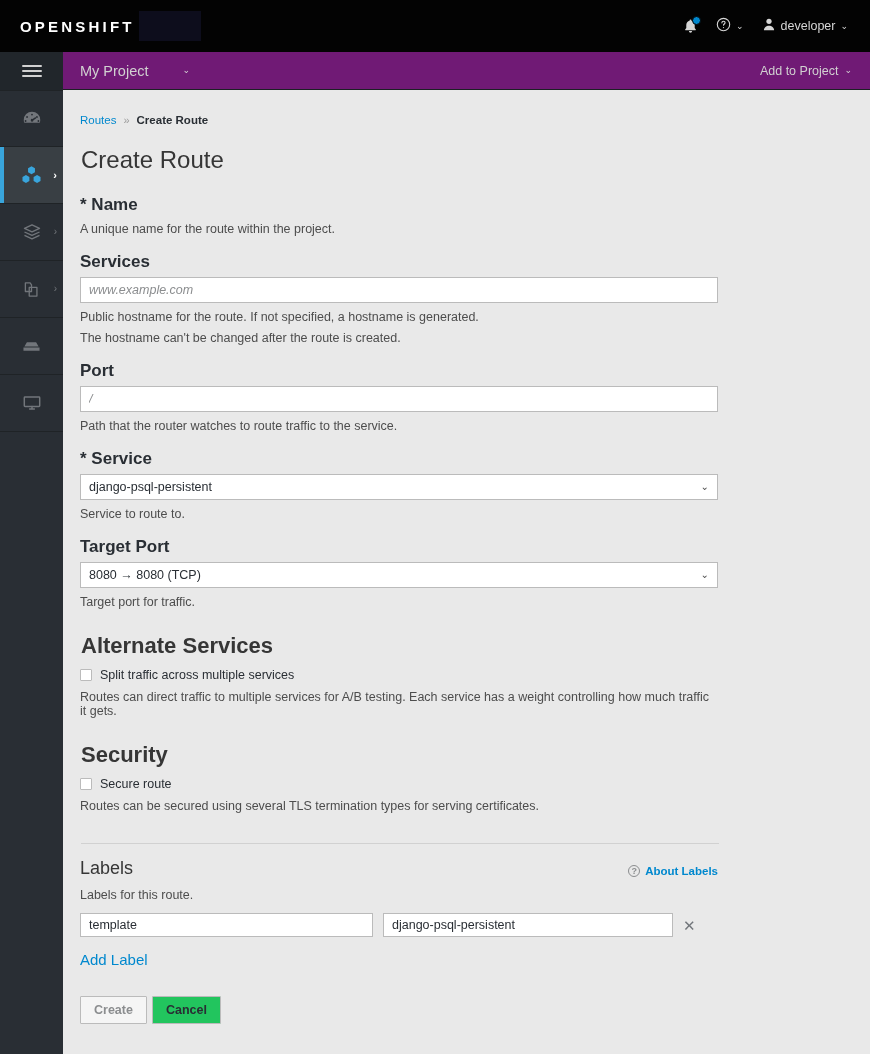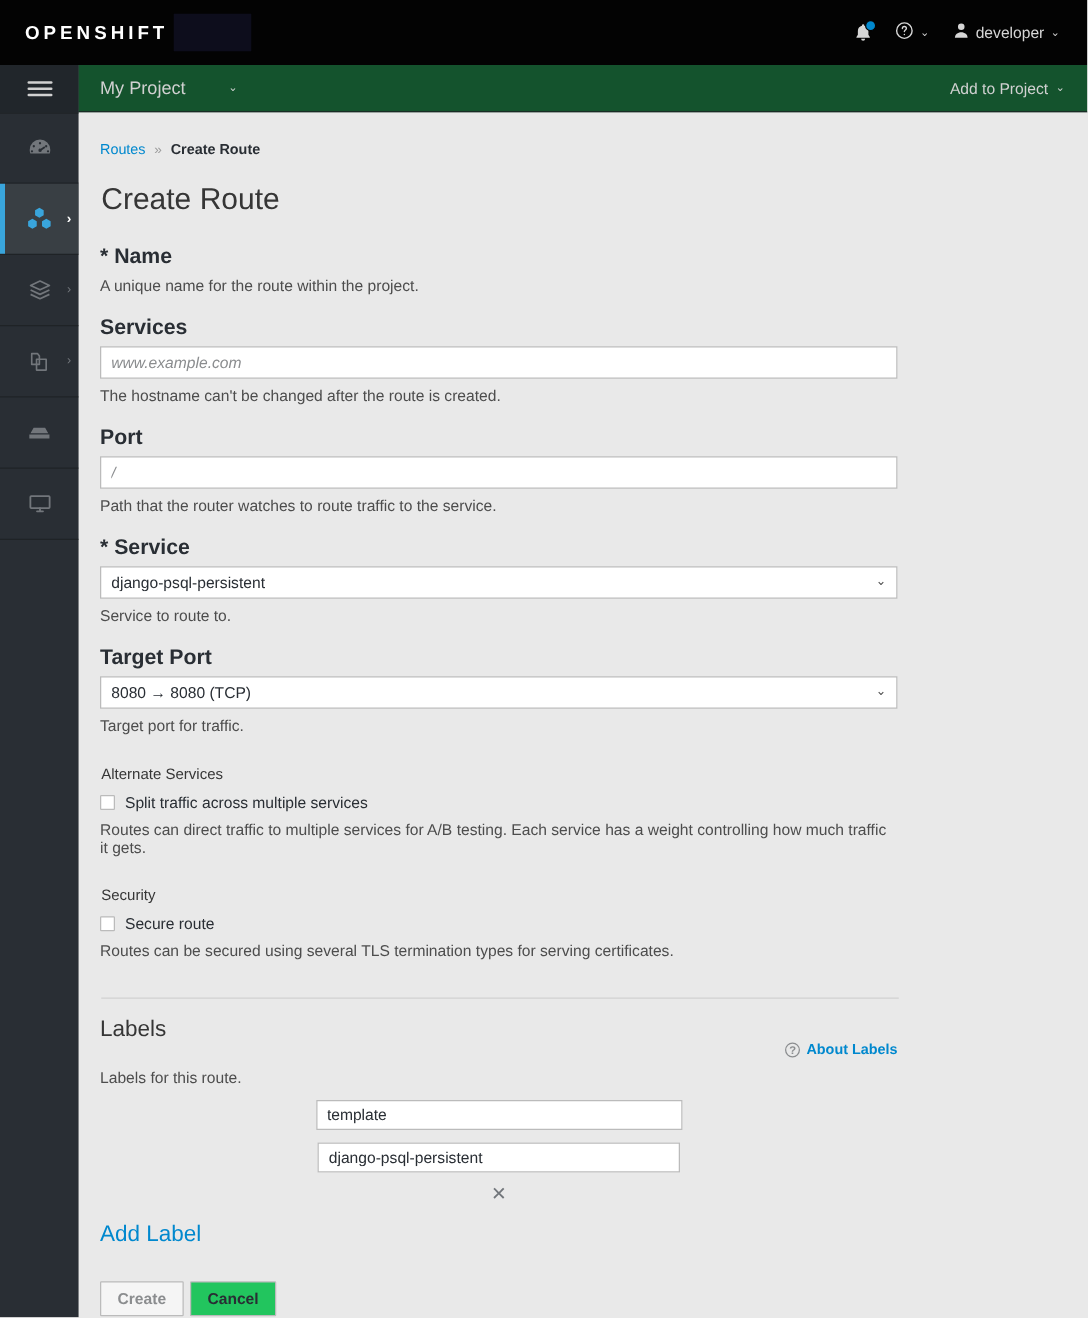--- a/index.html
+++ b/index.html
@@ -31,21 +31,21 @@
   .bell-wrap { position: relative; display: flex; align-items: center; }
   .badge-dot {
     position: absolute; top: -2px; right: -3px; width: 9px; height: 9px;
     border-radius: 50%; background: #0088ce; border: 1px solid #030303;
   }
   .caret { font-size: 9px; color: #d6d6d6; line-height: 1; }
 
   
   .contextbar {
     position: absolute; top: 52px; left: 63px; width: 807px; height: 38px;
-    background: #14532d; display: flex; align-items: center;
+    background: #701a75; display: flex; align-items: center;
     border-bottom: 1px solid #1c2024;
   }
   .project-select {
     display: flex; align-items: center; gap: 34px; margin-left: 17px;
     color: #d1d1d1; font-size: 14.5px; cursor: pointer;
   }
   .addproject {
     margin-left: auto; margin-right: 18px; display: flex; align-items: center; gap: 6px;
     color: #d1d1d1; font-size: 12.5px; cursor: pointer;
   }
@@ -106,53 +106,53 @@
   .f-select {
     width: 638px; height: 26px; background: #ffffff; border: 1px solid #bbbbbb;
     font-family: "Liberation Sans", sans-serif; font-size: 12.5px; color: #292e34;
     padding: 0 24px 0 8px; outline: none; -webkit-appearance: none; appearance: none;
   }
   .sel-caret {
     position: absolute; right: 9px; top: 8px; pointer-events: none;
     color: #4d4d4d; font-size: 10px; line-height: 1;
   }
 
-  .sec-title { font-size: 12px; color: #363636; font-weight: normal; margin: 24px 0 9px 1px; }
+  .sec-title { font-size: 22px; color: #363636; font-weight: bold; margin: 24px 0 9px 1px; }
   .check-row { display: flex; align-items: center; gap: 8px; margin-bottom: 8px; }
   .cbox {
     width: 12px; height: 12px; background: #ffffff; border: 1px solid #bbbbbb; border-radius: 1px;
     flex: none; cursor: pointer;
   }
   .check-label { font-size: 12.5px; color: #292e34; cursor: pointer; }
 
   .divider { width: 638px; height: 1px; background: #d1d1d1; margin: 30px 0 0 1px; }
 
-  .labels-head { display: flex; align-items: baseline; width: 638px; margin-top: 14px; flex-direction: column; }
+  .labels-head { display: flex; align-items: baseline; width: 638px; margin-top: 14px; }
   .labels-title { font-size: 18px; color: #363636; font-weight: normal; }
   .about-labels { margin-left: auto; display: flex; align-items: center; gap: 5px; cursor: pointer; }
   .help-circle {
     width: 12px; height: 12px; border: 1px solid #8b8d8f; border-radius: 50%;
     color: #8b8d8f; font-size: 9px; line-height: 10px; text-align: center; font-weight: bold;
   }
   .about-text { font-size: 11.5px; color: #0088ce; font-weight: bold; }
 
   .label-rows { margin-top: 11px; }
-  .label-row { display: flex; align-items: center; gap: 10px; flex-direction: column; }
+  .label-row { display: flex; align-items: center; gap: 10px; }
   .label-key {
     width: 293px; height: 24px; background: #ffffff; border: 1px solid #bbbbbb;
     font-family: "Liberation Sans", sans-serif; font-size: 12.5px; color: #292e34;
     padding: 0 8px; outline: none;
   }
   .label-val {
     width: 290px; height: 24px; background: #ffffff; border: 1px solid #bbbbbb;
     font-family: "Liberation Sans", sans-serif; font-size: 12.5px; color: #292e34;
     padding: 0 8px; outline: none;
   }
   .label-x { color: #72767b; font-size: 15px; cursor: pointer; line-height: 1; }
-  .add-label { font-size: 18px; color: #0088ce; cursor: pointer; margin-top: 14px; display: inline-block; }
+  .add-label { font-size: 15px; color: #0088ce; cursor: pointer; margin-top: 14px; display: inline-block; }
 
   .btn-row { display: flex; gap: 5px; margin-top: 27px; }
   .btn {
     font-family: "Liberation Sans", sans-serif; font-size: 12.5px;
     padding: 6px 13px; border: 1px solid #bbbbbb; background: #f1f1f1; cursor: pointer;
     border-radius: 1px;
     font-weight: bold;
   }
   .btn-create { color: #8b8d8f; background: #f5f5f5; }
   .btn-cancel { color: #292e34; font-weight: bold; background: #22c55e; }
@@ -293,20 +293,21 @@
           <span class="req-star">*</span>
           <span>Name</span>
         </div>
         <div class="f-help">A unique name for the route within the project.</div>
       </div>
 
       
       <div class="f-group">
         <div class="f-label">Services</div>
         <input class="f-input" type="text" placeholder="www.example.com" style="">
+        <div class="f-help">Public hostname for the route. If not specified, a hostname is generated.</div>
         <div class="f-help">The hostname can't be changed after the route is created.</div>
       </div>
 
       
       <div class="f-group">
         <div class="f-label">Port</div>
         <input class="f-input" type="text" placeholder="/" style="">
         <div class="f-help">Path that the router watches to route traffic to the service.</div>
       </div>
 

